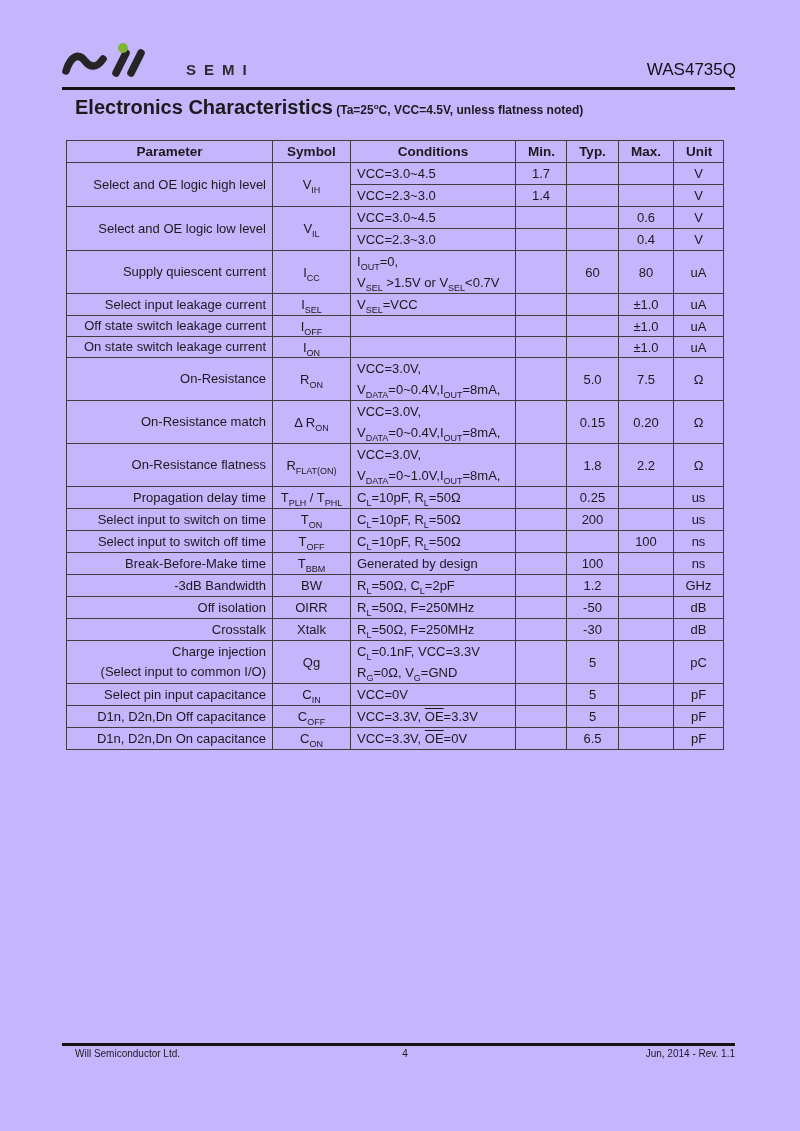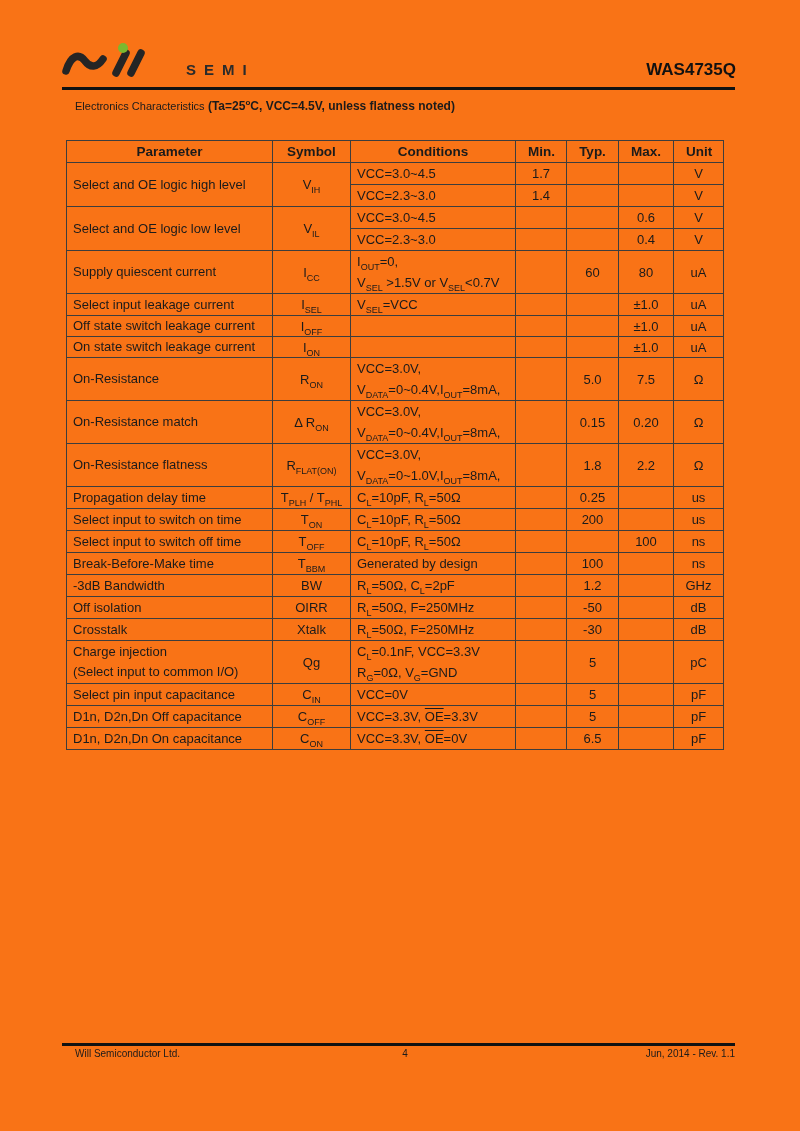--- a/index.html
+++ b/index.html
@@ -1,37 +1,37 @@
 <!DOCTYPE html>
 <html><head>
 <meta charset="utf-8">
 <style>
   html,body { margin:0; padding:0; background:#e8e8e8; }
   .page {
     position:relative; width:800px; height:1131px; margin:0 auto;
-    background:#f97316; font-family:"Liberation Sans", sans-serif;
+    background:#c4b5fd; font-family:"Liberation Sans", sans-serif;
     color:#1b1b1b; overflow:hidden;
   }
   
   .logo-row { position:absolute; left:60px; top:42px; display:flex; align-items:flex-end; }
   .semi-text { font-size:15px; font-weight:700; letter-spacing:8px; color:#2b2b2b; padding:0 0 6px 8px; }
-  .part-number { position:absolute; top:60px; right:64px; font-size:17px; font-weight:700; color:#111; }
+  .part-number { position:absolute; top:60px; right:64px; font-size:17px; font-weight:400; color:#111; }
   .header-rule { position:absolute; left:62px; top:87px; width:673px; height:3px; background:#121212; }
   .section-heading { position:absolute; left:75px; top:96px; white-space:nowrap; }
-  .section-title { font-size:11px; font-weight:400; }
+  .section-title { font-size:20px; font-weight:700; }
   .section-note  { font-size:12px;  font-weight:700; }
   .section-note sup { font-size:8px; }
   
   .char-table { position:absolute; left:66px; top:140px; width:657px;
                 border-collapse:collapse; table-layout:fixed; }
   .char-table th, .char-table td { border:1px solid #3d3d3d; overflow:hidden; }
   .char-table th { font-size:13.5px; font-weight:700; height:21px; padding:0 12px; text-align:center; }
   .char-table td { font-size:13px; padding:0 6px; vertical-align:middle; }
   .char-table tr { height:21px; }
-  td.param { text-align:left; line-height:20px; }
+  td.param { text-align:right; line-height:20px; }
   td.sym   { text-align:center; white-space:nowrap; }
   td.cond  { text-align:left; }
   td.num   { text-align:center; padding:0 2px; }
   .cline   { line-height:21px; white-space:nowrap; }
   sub { font-size:9px; line-height:0; }
   .ovl { text-decoration:overline; }
   
   .footer-rule { position:absolute; left:62px; top:1043px; width:673px; height:3px; background:#121212; }
   .footer { position:absolute; left:62px; top:1048px; width:673px;
             display:flex; align-items:baseline; font-weight:400; font-size:10px; }

